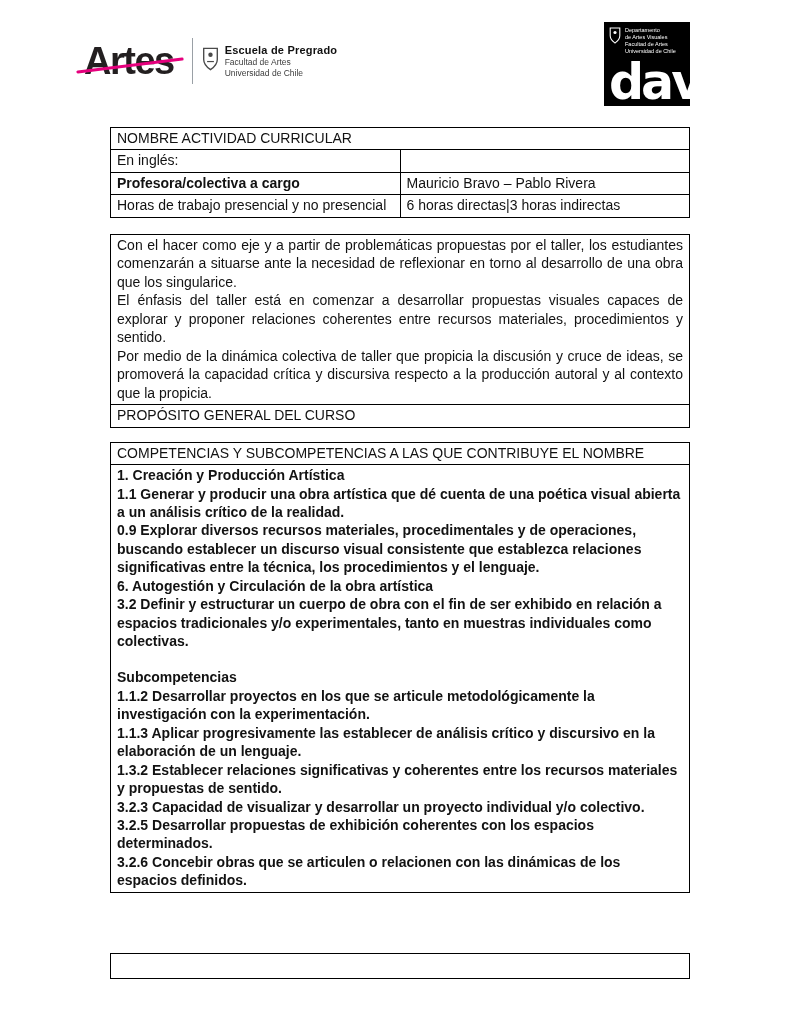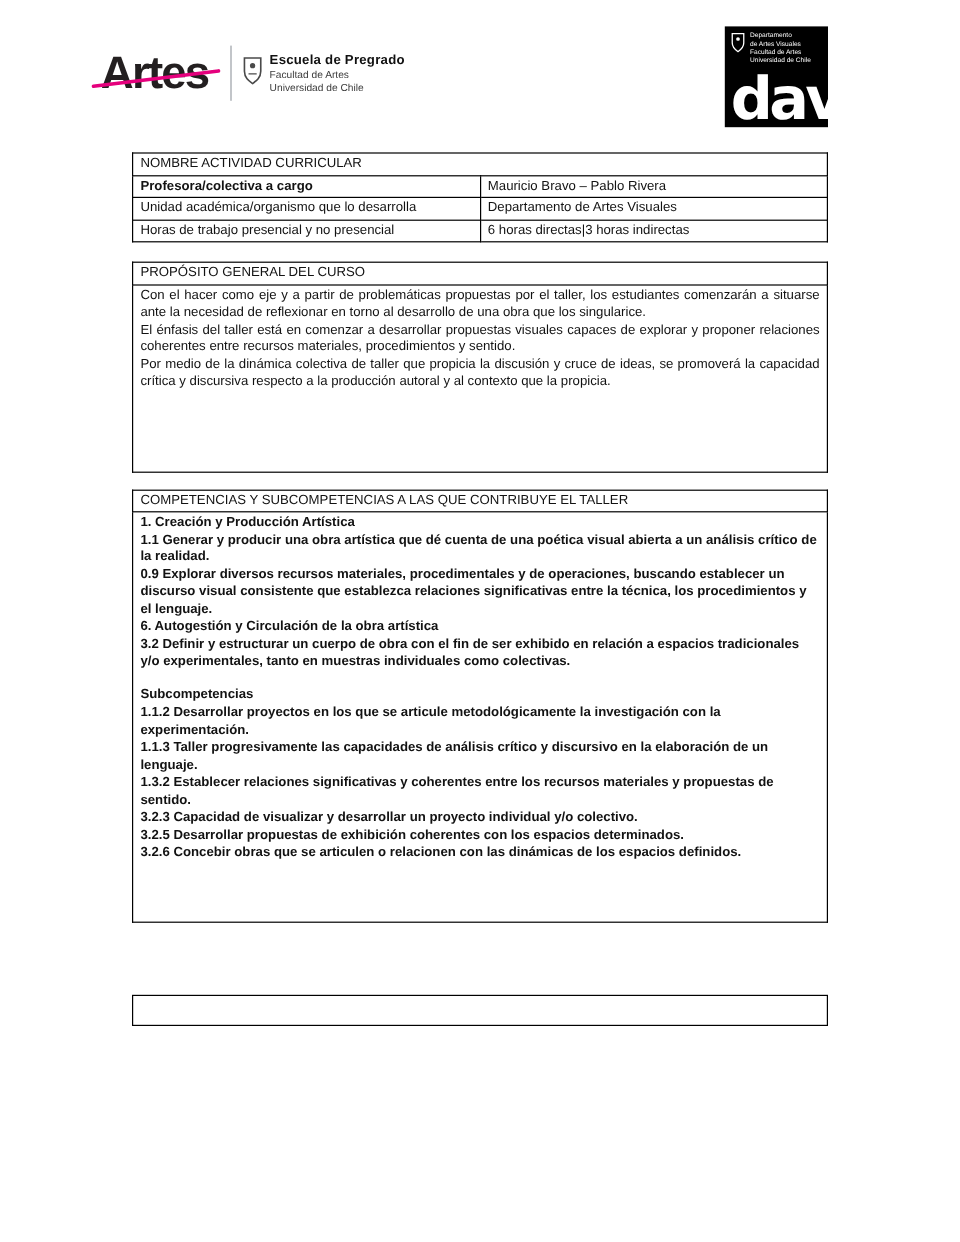--- a/index.html
+++ b/index.html
@@ -82,21 +82,21 @@
     width: 580px;
   }
   table.tbl {
     width: 100%;
     border-collapse: collapse;
     table-layout: fixed;
   }
   table.tbl td {
     border: 1px solid #000;
     padding: 1px 6px 2px 6px;
-    font-size: 11px;
+    font-size: 14px;
     line-height: 1.32;
     vertical-align: top;
     word-wrap: break-word;
     margin-top: 31px;
   }
   td.hdr-cell { font-weight: 400; }
   td.lbl { width: 50%; }
   .bold { font-weight: 700; }
 
   .gap16 { margin-top: 16px; }
@@ -159,65 +159,65 @@
   </div>
 
   <div class="content">
 
     <table class="tbl">
       <tbody>
           <tr>
         <td colspan="2" class="hdr-cell">NOMBRE ACTIVIDAD CURRICULAR</td>
       </tr>
       <tr>
+        <td class="lbl">En inglés:</td>
+        <td></td>
+      </tr>
+      <tr>
         <td class="lbl bold">Profesora/colectiva a cargo</td>
         <td>Mauricio Bravo – Pablo Rivera</td>
-      </tr>
-      <tr>
-        <td class="lbl">Unidad académica/organismo que lo desarrolla</td>
-        <td>Departamento de Artes Visuales</td>
       </tr>
       <tr>
         <td class="lbl">Horas de trabajo presencial y no presencial</td>
         <td>6  horas directas|3 horas indirectas</td>
       </tr>
     </tbody>
       </table>
 
     <table class="tbl gap16">
       <tbody>
           <tr>
-        <td class="hdr-cell">PROPÓSITO GENERAL DEL CURSO</td>
-      </tr>
-      <tr>
         <td class="body-cell body-proposito">
           <p>Con el hacer como eje y a partir de problemáticas propuestas por el taller, los estudiantes comenzarán a situarse ante la necesidad de reflexionar en torno al desarrollo de una obra que los singularice.</p>
           <p>El énfasis del taller está en comenzar a desarrollar propuestas visuales capaces de explorar y proponer relaciones coherentes entre recursos materiales, procedimientos y sentido.</p>
           <p>Por medio de la dinámica colectiva de taller que propicia la discusión y cruce de ideas, se promoverá la capacidad crítica y discursiva respecto a la producción autoral y al contexto que la propicia.</p>
         </td>
       </tr>
+      <tr>
+        <td class="hdr-cell">PROPÓSITO GENERAL DEL CURSO</td>
+      </tr>
     </tbody>
       </table>
 
     <table class="tbl gap14">
       <tbody>
           <tr>
-        <td class="hdr-cell">COMPETENCIAS Y SUBCOMPETENCIAS A LAS QUE CONTRIBUYE EL TALLER</td>
+        <td class="hdr-cell">COMPETENCIAS Y SUBCOMPETENCIAS A LAS QUE CONTRIBUYE EL NOMBRE</td>
       </tr>
       <tr>
         <td class="body-cell body-competencias">
           <p>1. Creación y Producción Artística</p>
           <p>1.1 Generar y producir una obra artística que dé cuenta de una poética visual abierta a un análisis crítico de la realidad.</p>
           <p>0.9 Explorar diversos recursos materiales, procedimentales y de operaciones, buscando establecer un discurso visual consistente que establezca relaciones significativas entre la técnica, los procedimientos y el lenguaje.</p>
           <p>6. Autogestión y Circulación de la obra artística</p>
           <p>3.2 Definir y estructurar un cuerpo de obra con el fin de ser exhibido en relación a espacios tradicionales y/o experimentales, tanto en muestras individuales como colectivas.</p>
           <p></p>
           <p>Subcompetencias</p>
           <p>1.1.2 Desarrollar proyectos en los que se articule metodológicamente la investigación con la experimentación.</p>
-          <p>1.1.3 Taller progresivamente las capacidades de análisis crítico y discursivo en la elaboración de un lenguaje.</p>
+          <p>1.1.3 Aplicar progresivamente las establecer de análisis crítico y discursivo en la elaboración de un lenguaje.</p>
           <p>1.3.2 Establecer relaciones significativas y coherentes entre los recursos materiales y propuestas de sentido.</p>
           <p>3.2.3 Capacidad de visualizar y desarrollar un proyecto individual y/o colectivo.</p>
           <p>3.2.5 Desarrollar propuestas de exhibición coherentes con los espacios determinados.</p>
           <p>3.2.6 Concebir obras que se articulen o relacionen con las dinámicas de los espacios definidos.</p>
         </td>
       </tr>
     </tbody>
       </table>
 
     <div class="empty-box"></div>

